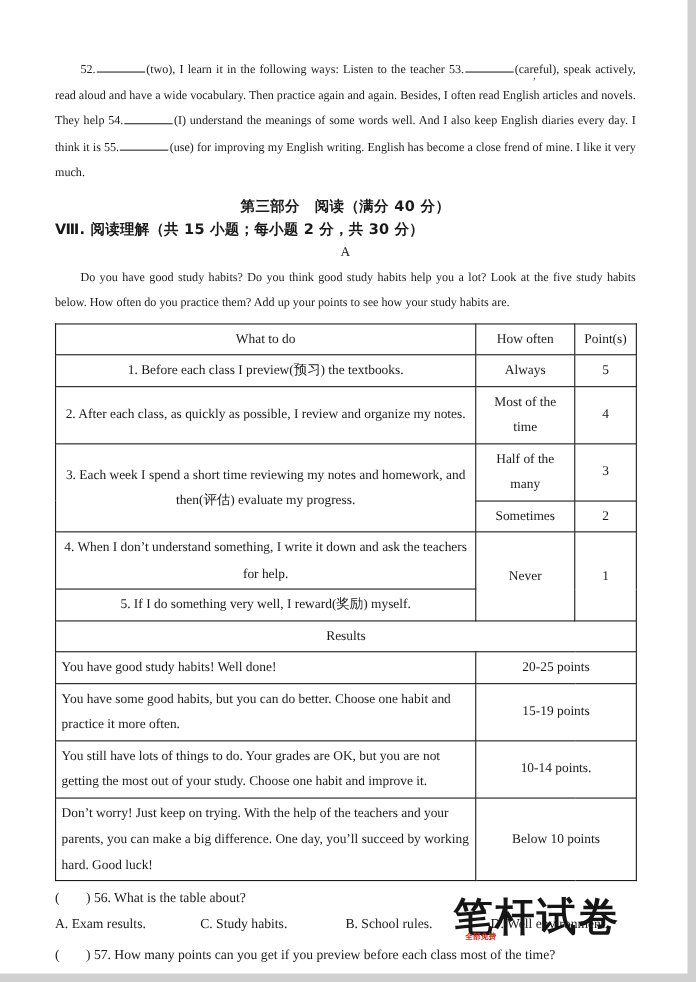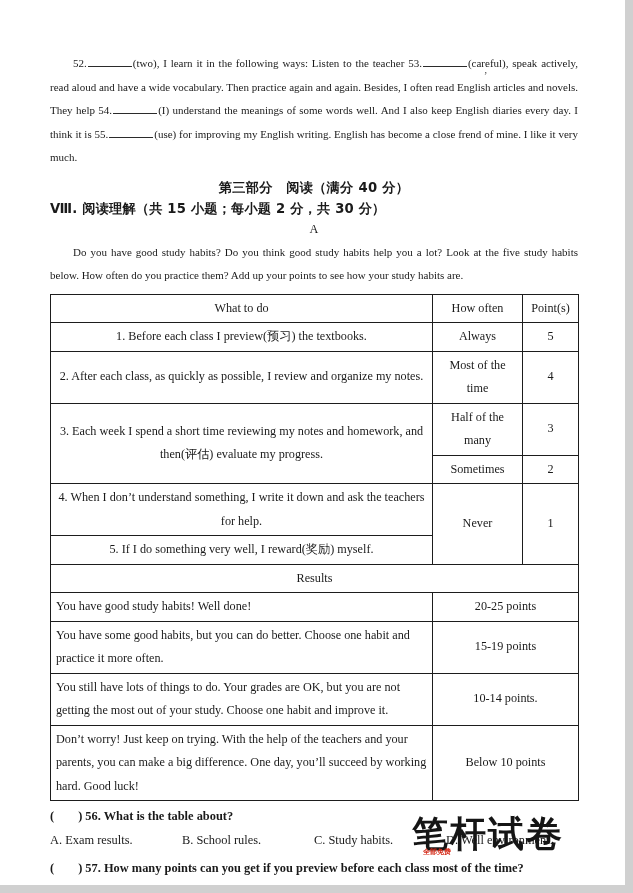--- a/index.html
+++ b/index.html
@@ -111,21 +111,20 @@
     text-align: left;
     padding-left: 6px;
   }
   td.res-pts {
     text-align: center;
   }
   .q-line {
     font-size: 12.4px;
     line-height: 23.8px;
     margin: 0;
-    font-weight: bold;
   }
   .opts {
     display: flex;
     font-size: 12.4px;
     line-height: 23.8px;
   }
   .opts.four > span { width: 25%; }
   .paren { letter-spacing: 0; }
   .paren-gap { display: inline-block; width: 24px; }
   .qblock { margin-top: 4px; }
@@ -239,22 +238,22 @@
           <td class="res-text">Don’t worry! Just keep on trying. With the help of the teachers and your parents, you can make a big difference. One day, you’ll succeed by working hard. Good luck!</td>
           <td class="res-pts" colspan="2">Below 10 points</td>
         </tr>
       </tbody>
     </table>
 
     <div class="qblock">
       <p class="q-line"><span class="paren">(<span class="paren-gap"></span></span><span>) 56. What is the table about?</span></p>
       <div class="opts four">
         <span>A. Exam results.</span>
+        <span>C. Study habits.</span>
         <span>B. School rules.</span>
-        <span>C. Study habits.</span>
         <span>D. Well environment.</span>
       </div>
     </div>
 
     <div class="qblock">
       <p class="q-line"><span class="paren">(<span class="paren-gap"></span></span><span>) 57. How many points can you get if you preview before each class most of the time?</span></p>
       <div class="opts four">
         <span>A. Five.</span>
         <span>B. Four.</span>
         <span>C. Three.</span>

